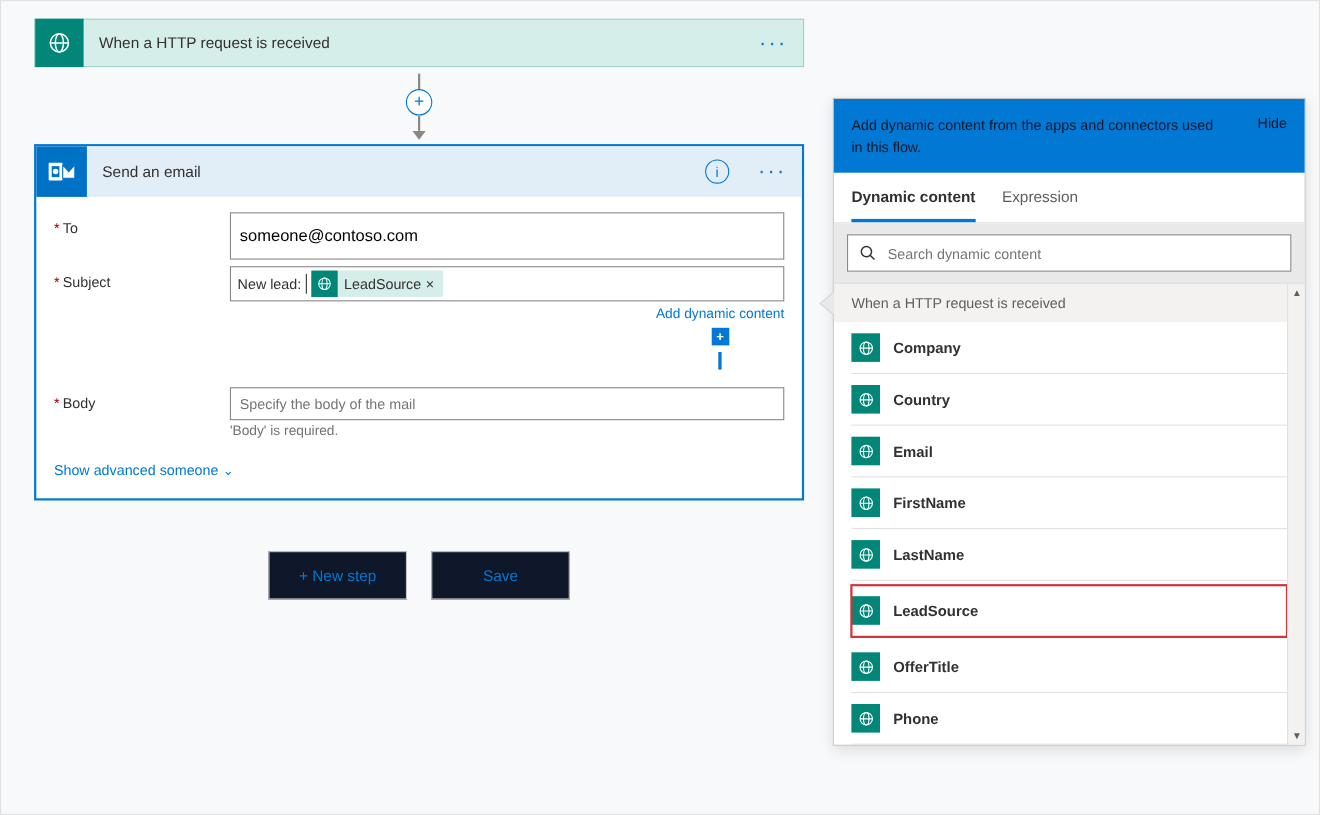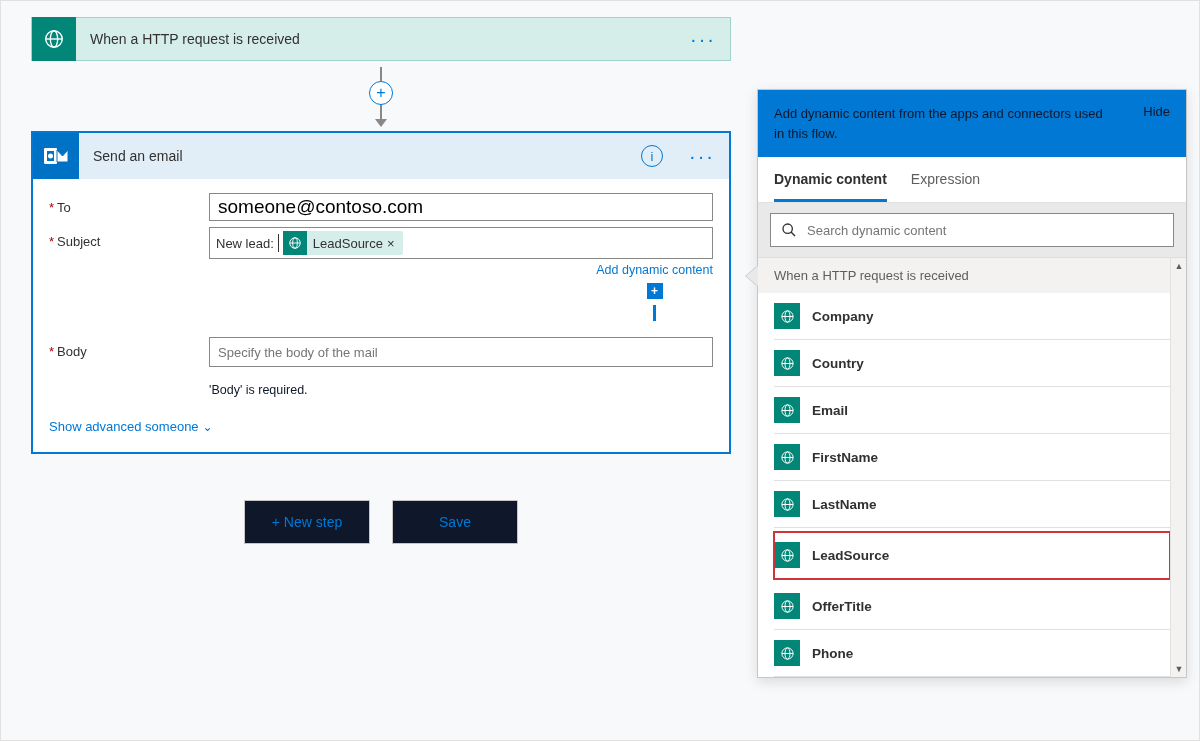--- a/index.html
+++ b/index.html
@@ -111,23 +111,23 @@
     padding-top: 7px;
     font-size: 13px;
   }
   .asterisk { color: #a80000; margin-right: 3px; }
   .form-field {
     flex: 1;
   }
   .text-input {
     width: 100%;
     border: 1px solid #8a8886;
-    height: 28px;
+    height: 43px;
     padding: 0 8px;
-    font-size: 19px;
+    font-size: 15px;
     font-family: inherit;
   }
   .subject-box {
     width: 100%;
     border: 1px solid #8a8886;
     min-height: 32px;
     display: flex;
     align-items: center;
     flex-wrap: wrap;
     padding: 2px 6px;
@@ -161,21 +161,21 @@
     width: 16px; height: 16px; background: #0078d4; color: #fff;
     display:flex; align-items:center; justify-content:center; font-size:12px; font-weight:600;
   }
   .add-dyn-marker {
     width:3px; height:16px; background:#0078d4;
   }
   .placeholder-input {
     width:100%; border:1px solid #8a8886; height:30px; padding:0 8px;
     font-size:13px; color:#605e5c; font-family:inherit;
   }
-  .error-text { color:#0f172a; font-size:12.5px; margin-top:16px; }
+  .error-text { color:#737373; font-size:12.5px; margin-top:2px; }
   .show-advanced {
     color:#0078d4; font-size:13px; cursor:pointer; display:inline-flex; align-items:center; gap:4px;
     margin-top: 16px;
   }
   .chev-down { font-size:12px; color:#0078d4; }
   
   .action-buttons {
     display:flex; justify-content:center; gap:22px; margin-top:46px;
   }
   .btn {

